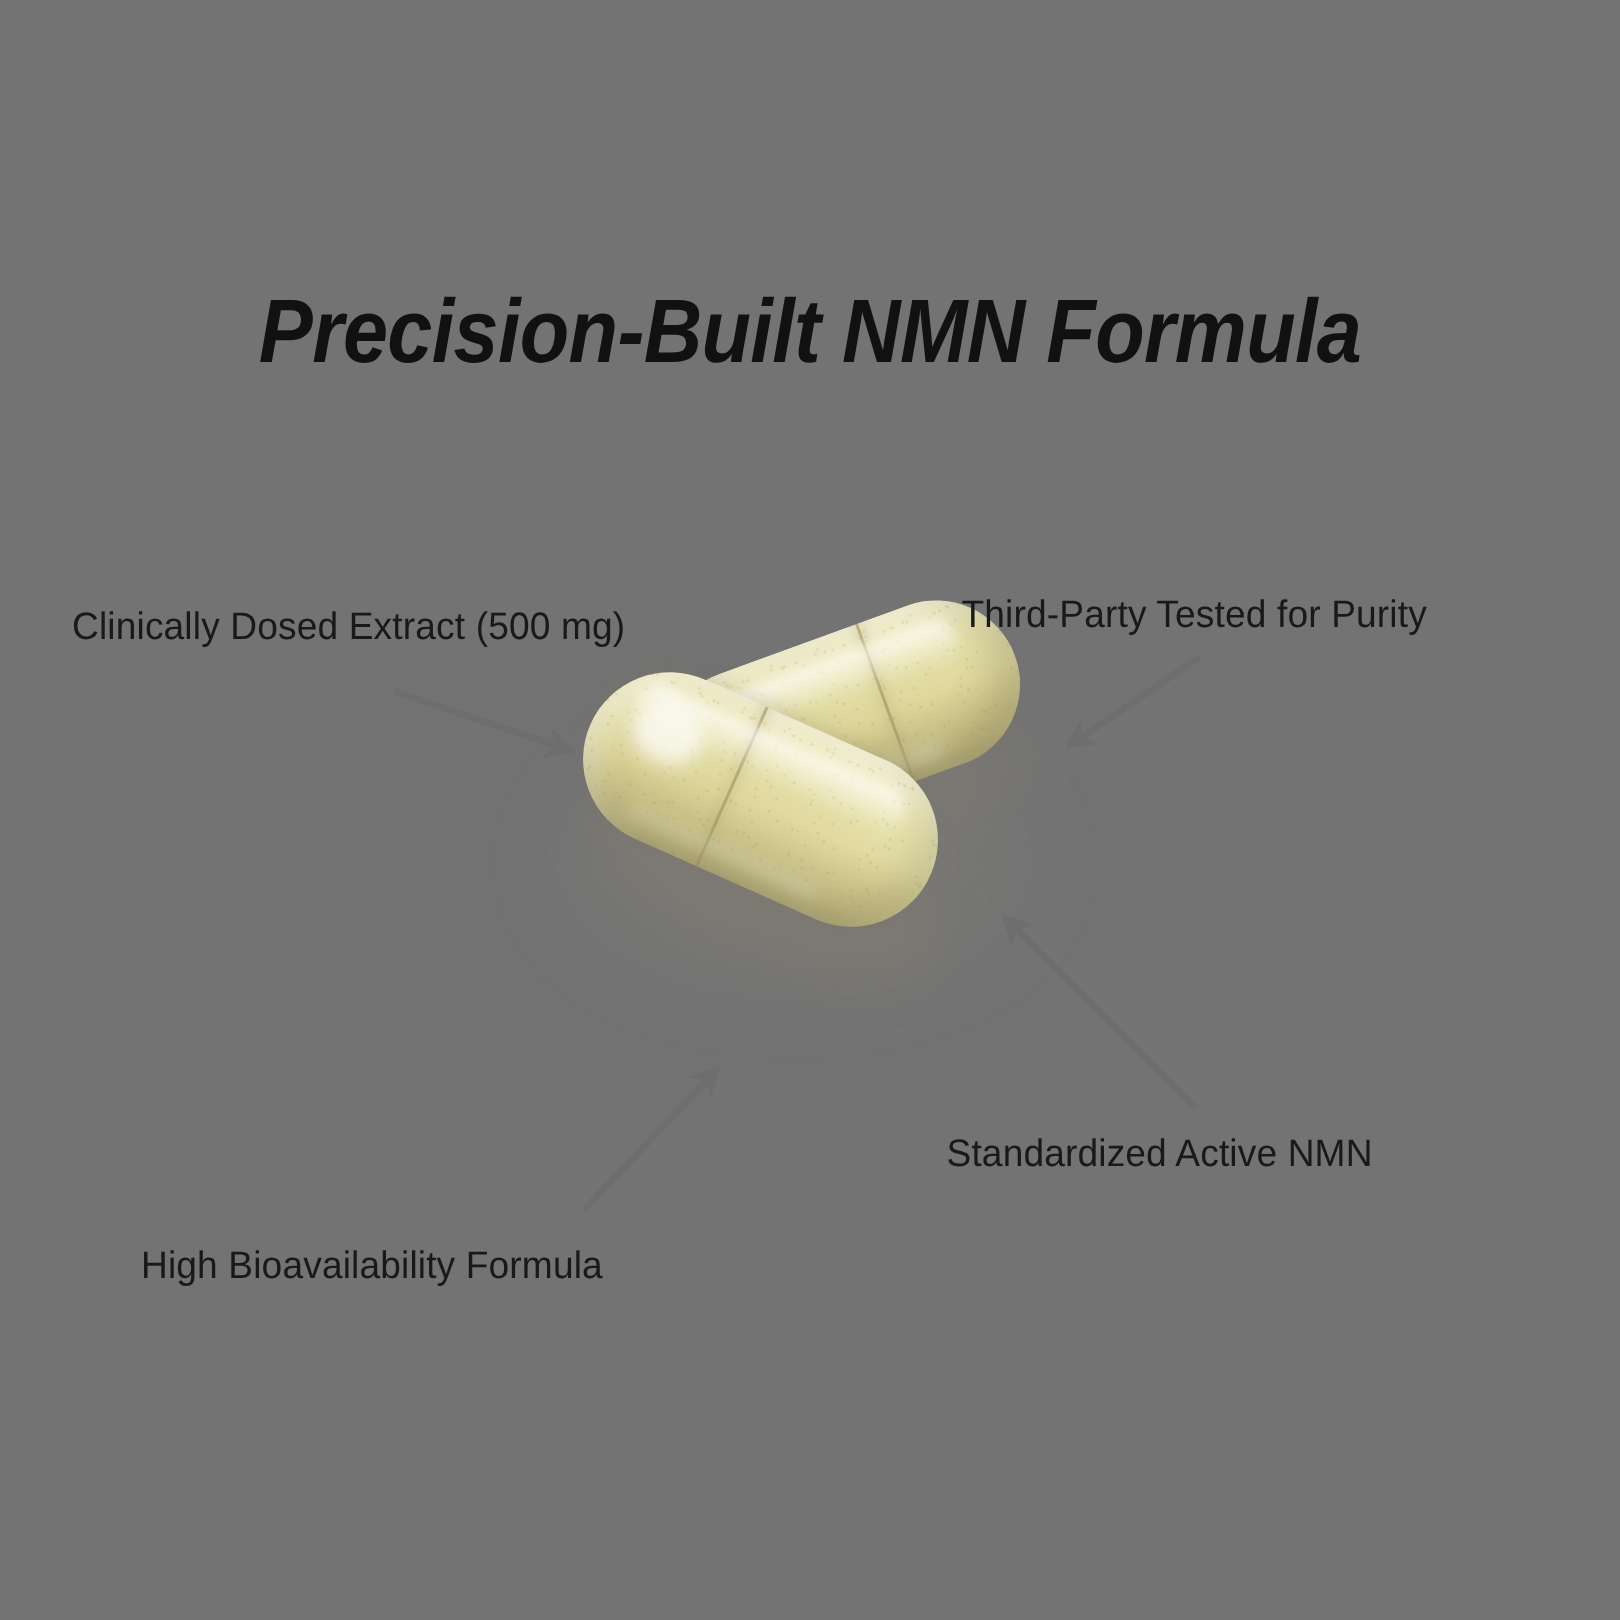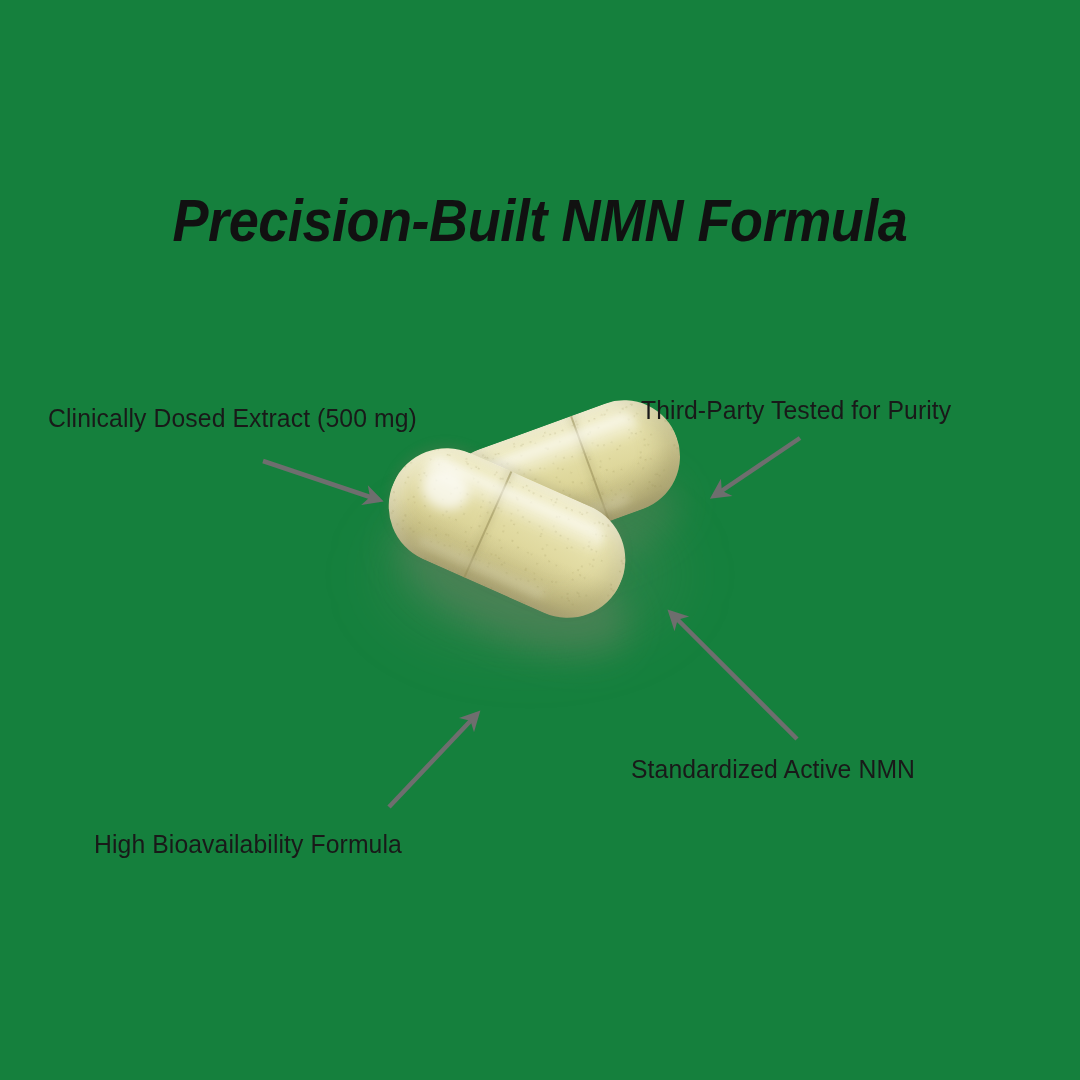--- a/index.html
+++ b/index.html
@@ -11,21 +11,21 @@
     height: 1080px;
     background: #F8F7F6;
     font-family: "Liberation Sans", sans-serif;
     overflow: hidden;
   }
 
   #stage {
     position: relative;
     width: 1080px;
     height: 1080px;
-    background: #15803d;
+    background: #737373;
   }
 
   
   .title {
     position: absolute;
     left: 0;
     top: 186px;
     width: 1080px;
     text-align: center;
     font-family: "Liberation Sans", sans-serif;

